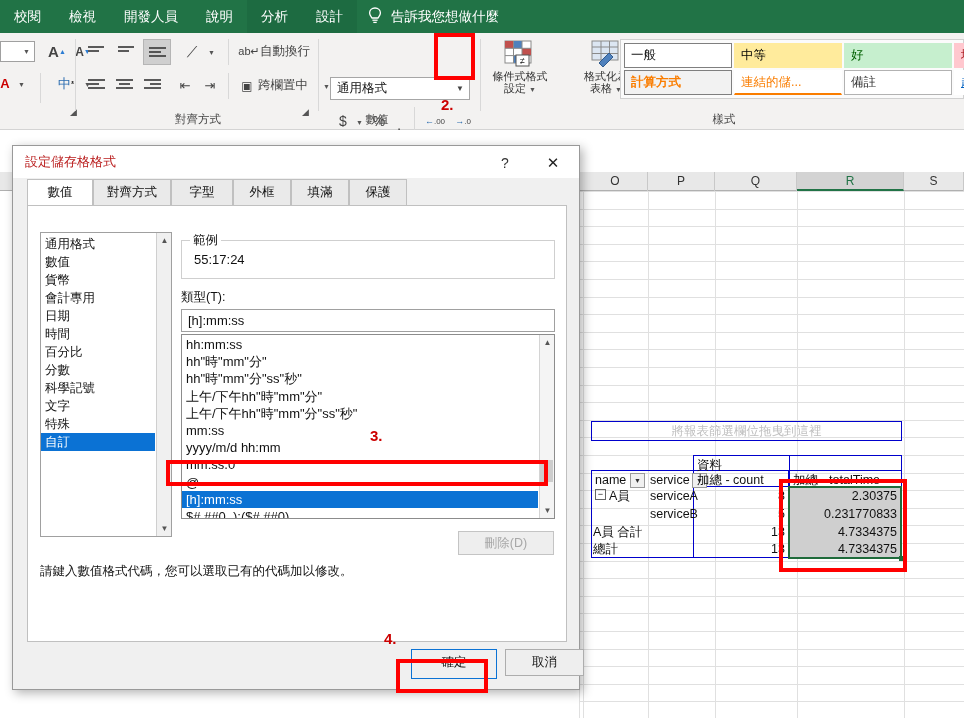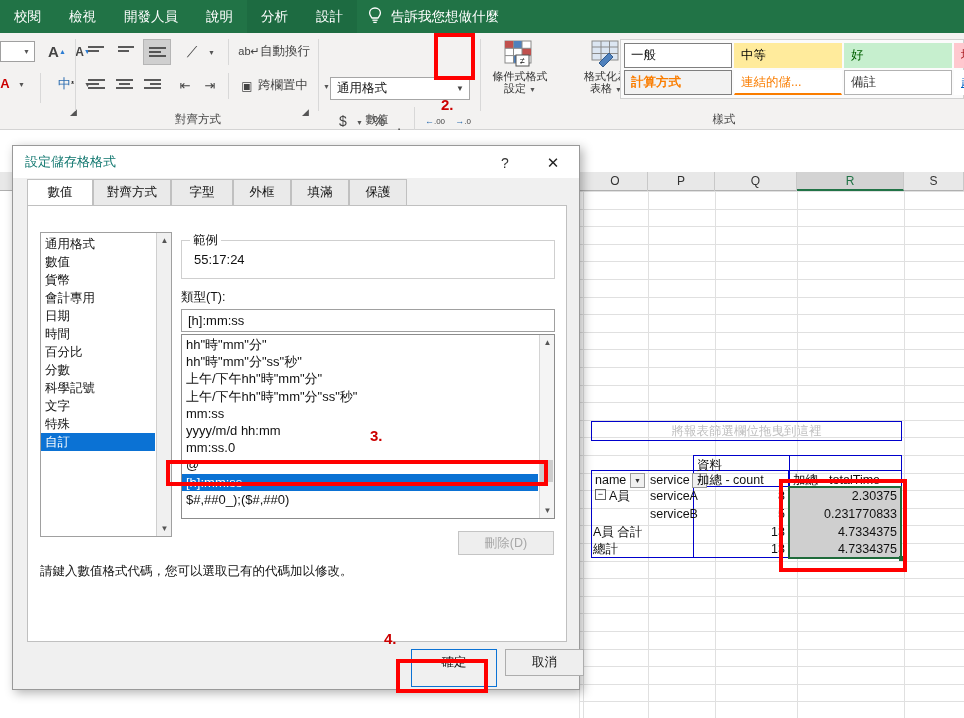--- a/index.html
+++ b/index.html
@@ -130,21 +130,21 @@
   
   #dialog {
     position:absolute; left:12px; top:145px; width:568px; height:545px;
     background:#f0f0f0; border:1px solid #999;
     box-shadow: 3px 3px 10px rgba(0,0,0,0.30);
   }
   #dlg-title-bar {
     position:absolute; left:0; top:0; width:100%; height:32px; background:#ffffff;
     display:flex; align-items:center;
   }
-  #dlg-title { margin-left:12px; font-size:13px; color:#0f766e; }
+  #dlg-title { margin-left:12px; font-size:13px; color:#b91c1c; }
   #dlg-help {
     position:absolute; right:60px; top:6px; width:28px; height:22px;
     display:flex; align-items:center; justify-content:center; font-size:14px; color:#333;
   }
   #dlg-close {
     position:absolute; right:10px; top:6px; width:32px; height:22px;
     display:flex; align-items:center; justify-content:center; font-size:15px; color:#222;
   }
   #dlg-tabs {
     position:absolute; left:14px; top:33px; width:540px; height:27px;
@@ -199,21 +199,21 @@
     background:#f4f4f4; border-left:1px solid #d4d4d4;
   }
   #type-thumb { position:absolute; right:1px; top:125px; width:13px; height:22px; background:#cdcdcd; }
   #btn-delete {
     position:absolute; left:430px; top:325px; width:96px; height:24px;
     border:1px solid #c4c4c4; background:#eeeeee; color:#a7a7a7;
     font-size:12.5px; text-align:center; line-height:22px;
   }
   #hint-text { position:absolute; left:12px; top:357px; font-size:12.5px; color:#111; }
   #btn-ok {
-    position:absolute; left:398px; top:503px; width:86px; height:38px;
+    position:absolute; left:398px; top:503px; width:86px; height:30px;
     border:1px solid #0b72d4; background:#f0f0f0; color:#111;
     font-size:12.5px; text-align:center; line-height:25px;
   }
   #btn-cancel {
     position:absolute; left:492px; top:503px; width:79px; height:27px;
     border:1px solid #adadad; background:#eeeeee; color:#111;
     font-size:12.5px; text-align:center; line-height:25px;
   }
 </style>
 </head>
@@ -545,20 +545,21 @@
       <legend>範例</legend>
       <div id="sample-val">55:17:24</div>
     </fieldset>
 
     <div class="dlabel" style="left:153px;top:83px;">類型(T):</div>
 
     <div id="type-input">[h]:mm:ss</div>
 
     <div id="type-list">
       <div style="padding-top:1px;padding-right:16px;">
+        <div class="typeitem">hh:mm:ss</div>
         <div class="typeitem">hh"時"mm"分"</div>
         <div class="typeitem">hh"時"mm"分"ss"秒"</div>
         <div class="typeitem">上午/下午hh"時"mm"分"</div>
         <div class="typeitem">上午/下午hh"時"mm"分"ss"秒"</div>
         <div class="typeitem">mm:ss</div>
         <div class="typeitem">yyyy/m/d hh:mm</div>
         <div class="typeitem">mm:ss.0</div>
         <div class="typeitem">@</div>
         <div class="typeitem sel">[h]:mm:ss</div>
         <div class="typeitem">$#,##0_);($#,##0)</div>

